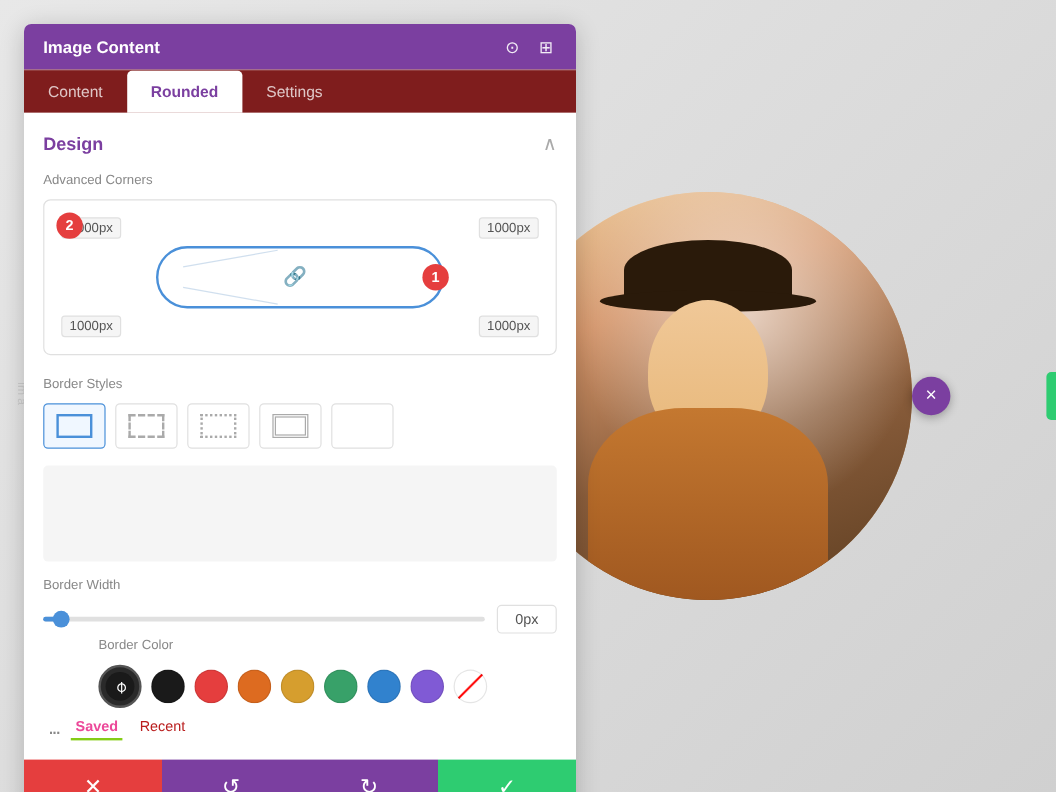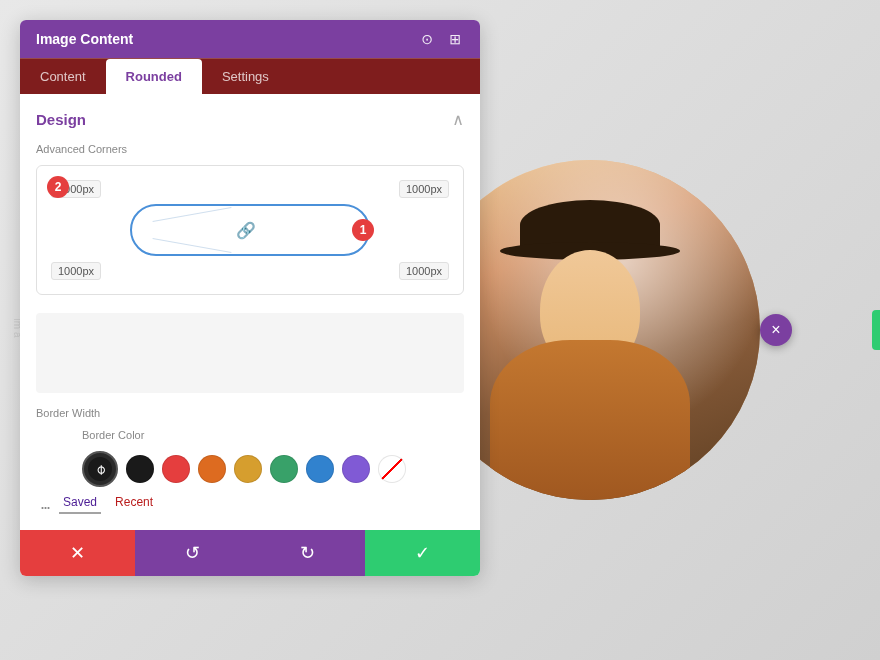--- a/index.html
+++ b/index.html
@@ -500,23 +500,23 @@
       letter-spacing: -2px;
     }
 
     .bottom-tab {
       font-size: 12px;
       cursor: pointer;
       padding: 2px 4px;
     }
 
     .bottom-tab.active {
-      color: #4c1d95;
-      border-bottom: 2px solid #a3a3a3;
-      font-weight: 400;
+      color: #ec4899;
+      border-bottom: 2px solid #84cc16;
+      font-weight: 700;
     }
 
     .bottom-tab.inactive {
       color: #b91c1c;
     }
 
     
     .panel-footer {
       display: flex;
     }
@@ -622,25 +622,52 @@
 
         <div class="badge oval-badge">1</div>
       </div>
 
       <div class="corners-bottom">
         <span class="corner-value">1000px</span>
         <span class="corner-value">1000px</span>
       </div>
     </div>
 
+    <div class="border-styles-section">
+      <div class="subsection-label">Border Styles</div>
+      <div class="style-options">
+        <div class="style-option active">
+          <div class="style-box style-solid"></div>
+        </div>
+        <div class="style-option">
+          <div class="style-box style-dashed"></div>
+        </div>
+        <div class="style-option">
+          <div class="style-box style-dotted"></div>
+        </div>
+        <div class="style-option">
+          <div class="style-box style-double"></div>
+        </div>
+        <div class="style-option">
+          <div class="style-box style-none"></div>
+        </div>
+      </div>
+    </div>
 
     <div class="preview-box"></div>
 
     <div class="border-width-section">
       <div class="subsection-label">Border Width</div>
+      <div class="slider-row">
+        <div class="slider-track">
+          <div class="slider-fill"></div>
+          <div class="slider-thumb"></div>
+        </div>
+        <div class="width-value">0px</div>
+      </div>
     </div>
 
     <div class="border-color-section">
       <div class="subsection-label">Border Color</div>
       <div class="color-row">
         <div class="color-picker-btn">
           <div class="color-picker-inner">
             <span class="eyedropper-icon">⌀</span>
           </div>
         </div>

